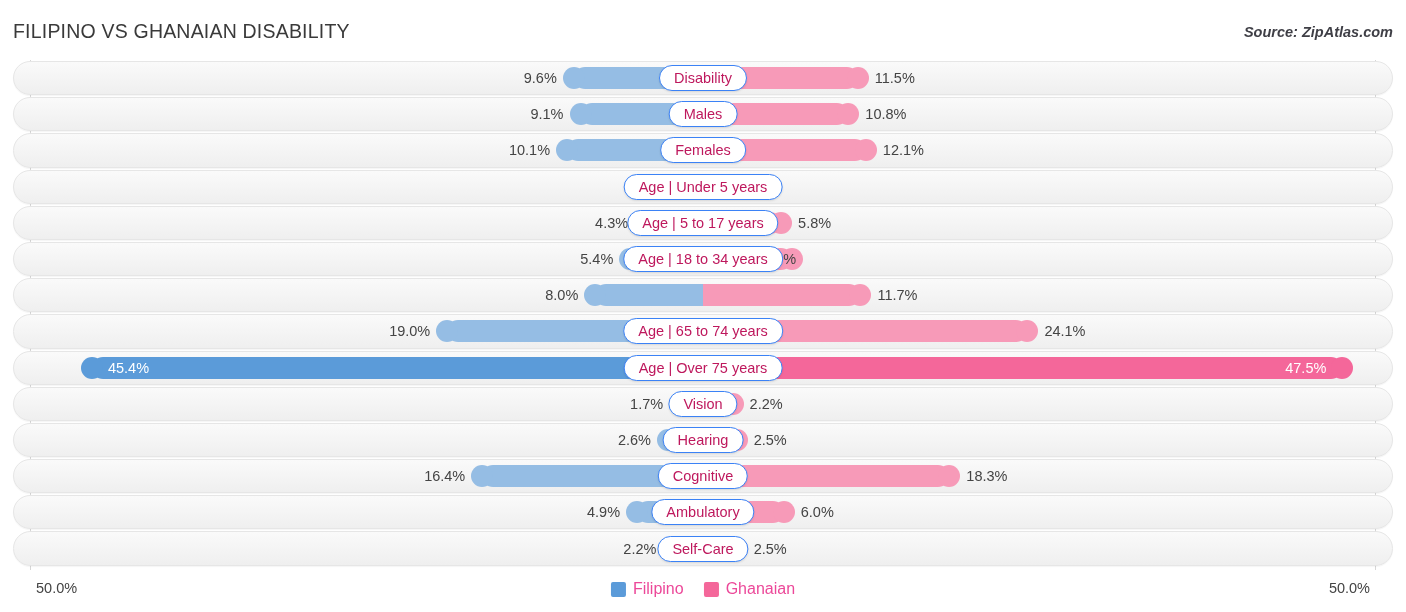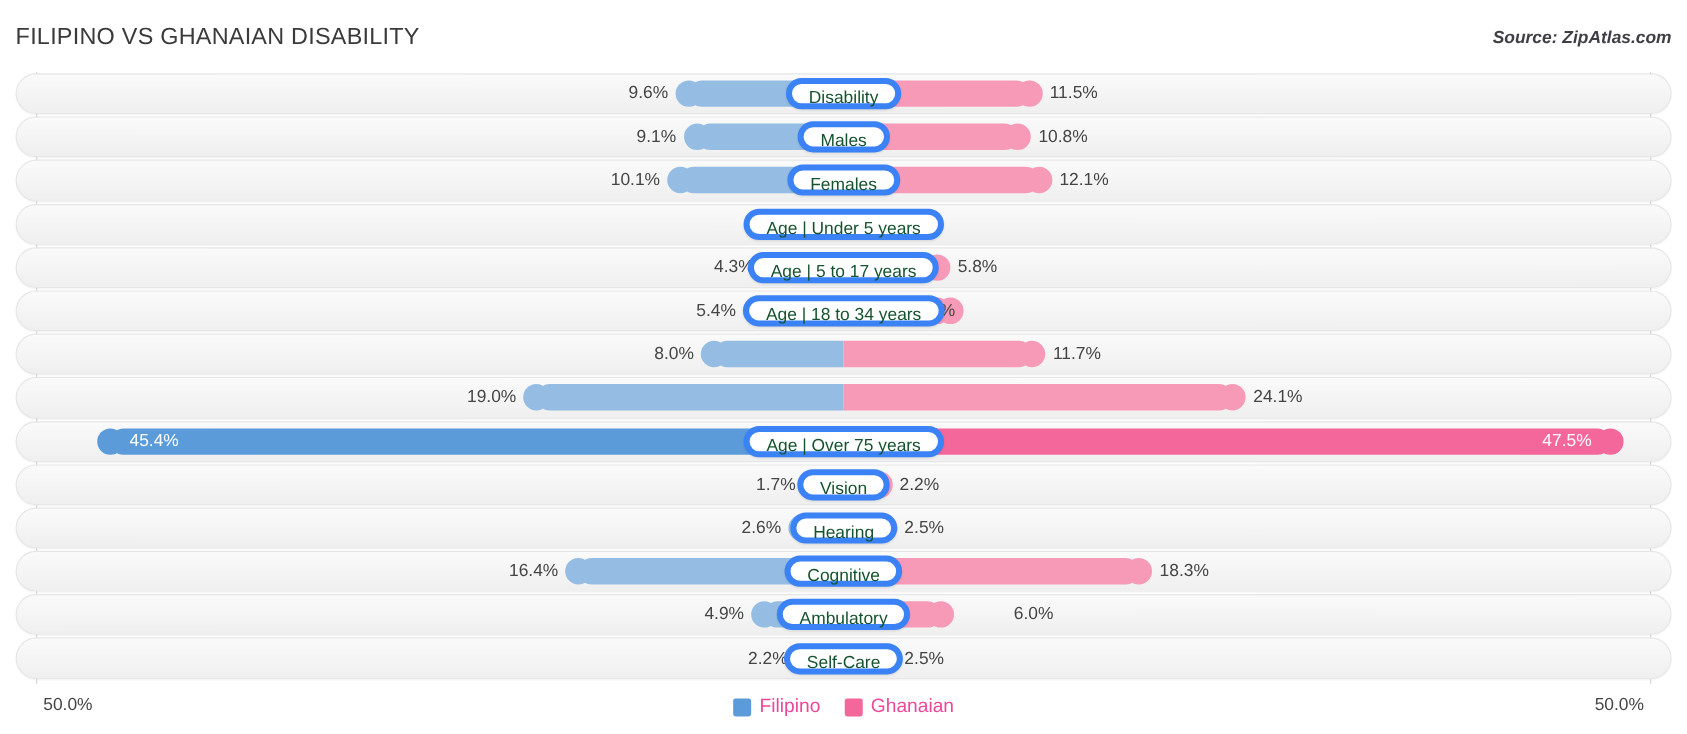--- a/index.html
+++ b/index.html
@@ -92,25 +92,25 @@
   }
   .val-left  { text-align:right; }
   .val-right { text-align:left; }
   .val.inside { color:#ffffff; }
 
   
   .pill {
     position:absolute; left:50%; top:50%;
     transform:translate(-50%,-50%);
     background:#ffffff;
-    border:5px solid #3b82f6;
+    border:1px solid #3b82f6;
     border-radius:14px;
     height:26px; line-height:24px;
     padding:0 14px;
-    font-size:14.5px; color:#14532d;
+    font-size:14.5px; color:#be185d;
     white-space:nowrap;
     box-shadow:0 1px 2px rgba(0,0,0,0.10);
     z-index:4;
   }
 
   
   .footer {
     position:absolute; left:0; top:573px; width:1406px; height:39px;
   }
   .axis-label {
@@ -211,20 +211,21 @@
           <div class="val val-right" style="left: 877.482px;">11.7%</div>
         </div>
         <div class="row">
           <div class="track"></div>
           <div class="bars">
             <div class="bar bar-left" style="width: 255.74px;"></div>
             <div class="bar bar-right" style="width: 324.386px;"></div>
           </div>
           <div class="val val-left" style="right: 975.74px;">19.0%</div>
           <div class="val val-right" style="left: 1044.39px;">24.1%</div>
+          <div class="pill">Age | 65 to 74 years</div>
         </div>
         <div class="row hl">
           <div class="track"></div>
           <div class="bars">
             <div class="bar bar-left" style="width: 611.084px;"></div>
             <div class="bar bar-right" style="width: 639.35px;"></div>
           </div>
           <div class="val val-left inside" style="left: 107.916px;">45.4%</div>
           <div class="val val-right inside" style="right: 79.65px;">47.5%</div>
           <div class="pill">Age | Over 75 years</div>
@@ -259,21 +260,21 @@
           <div class="val val-right" style="left: 966.318px;">18.3%</div>
           <div class="pill">Cognitive</div>
         </div>
         <div class="row">
           <div class="track"></div>
           <div class="bars">
             <div class="bar bar-left" style="width: 65.954px;"></div>
             <div class="bar bar-right" style="width: 80.76px;"></div>
           </div>
           <div class="val val-left" style="right: 785.954px;">4.9%</div>
-          <div class="val val-right" style="left: 800.76px; margin-left: 44px;">6.0%</div>
+          <div class="val val-right" style="left: 800.76px;">6.0%</div>
           <div class="pill">Ambulatory</div>
         </div>
         <div class="row">
           <div class="track"></div>
           <div class="bars">
             <div class="bar bar-left" style="width: 29.612px;"></div>
             <div class="bar bar-right" style="width: 33.65px;"></div>
           </div>
           <div class="val val-left" style="right: 749.612px;">2.2%</div>
           <div class="val val-right" style="left: 753.65px;">2.5%</div>

